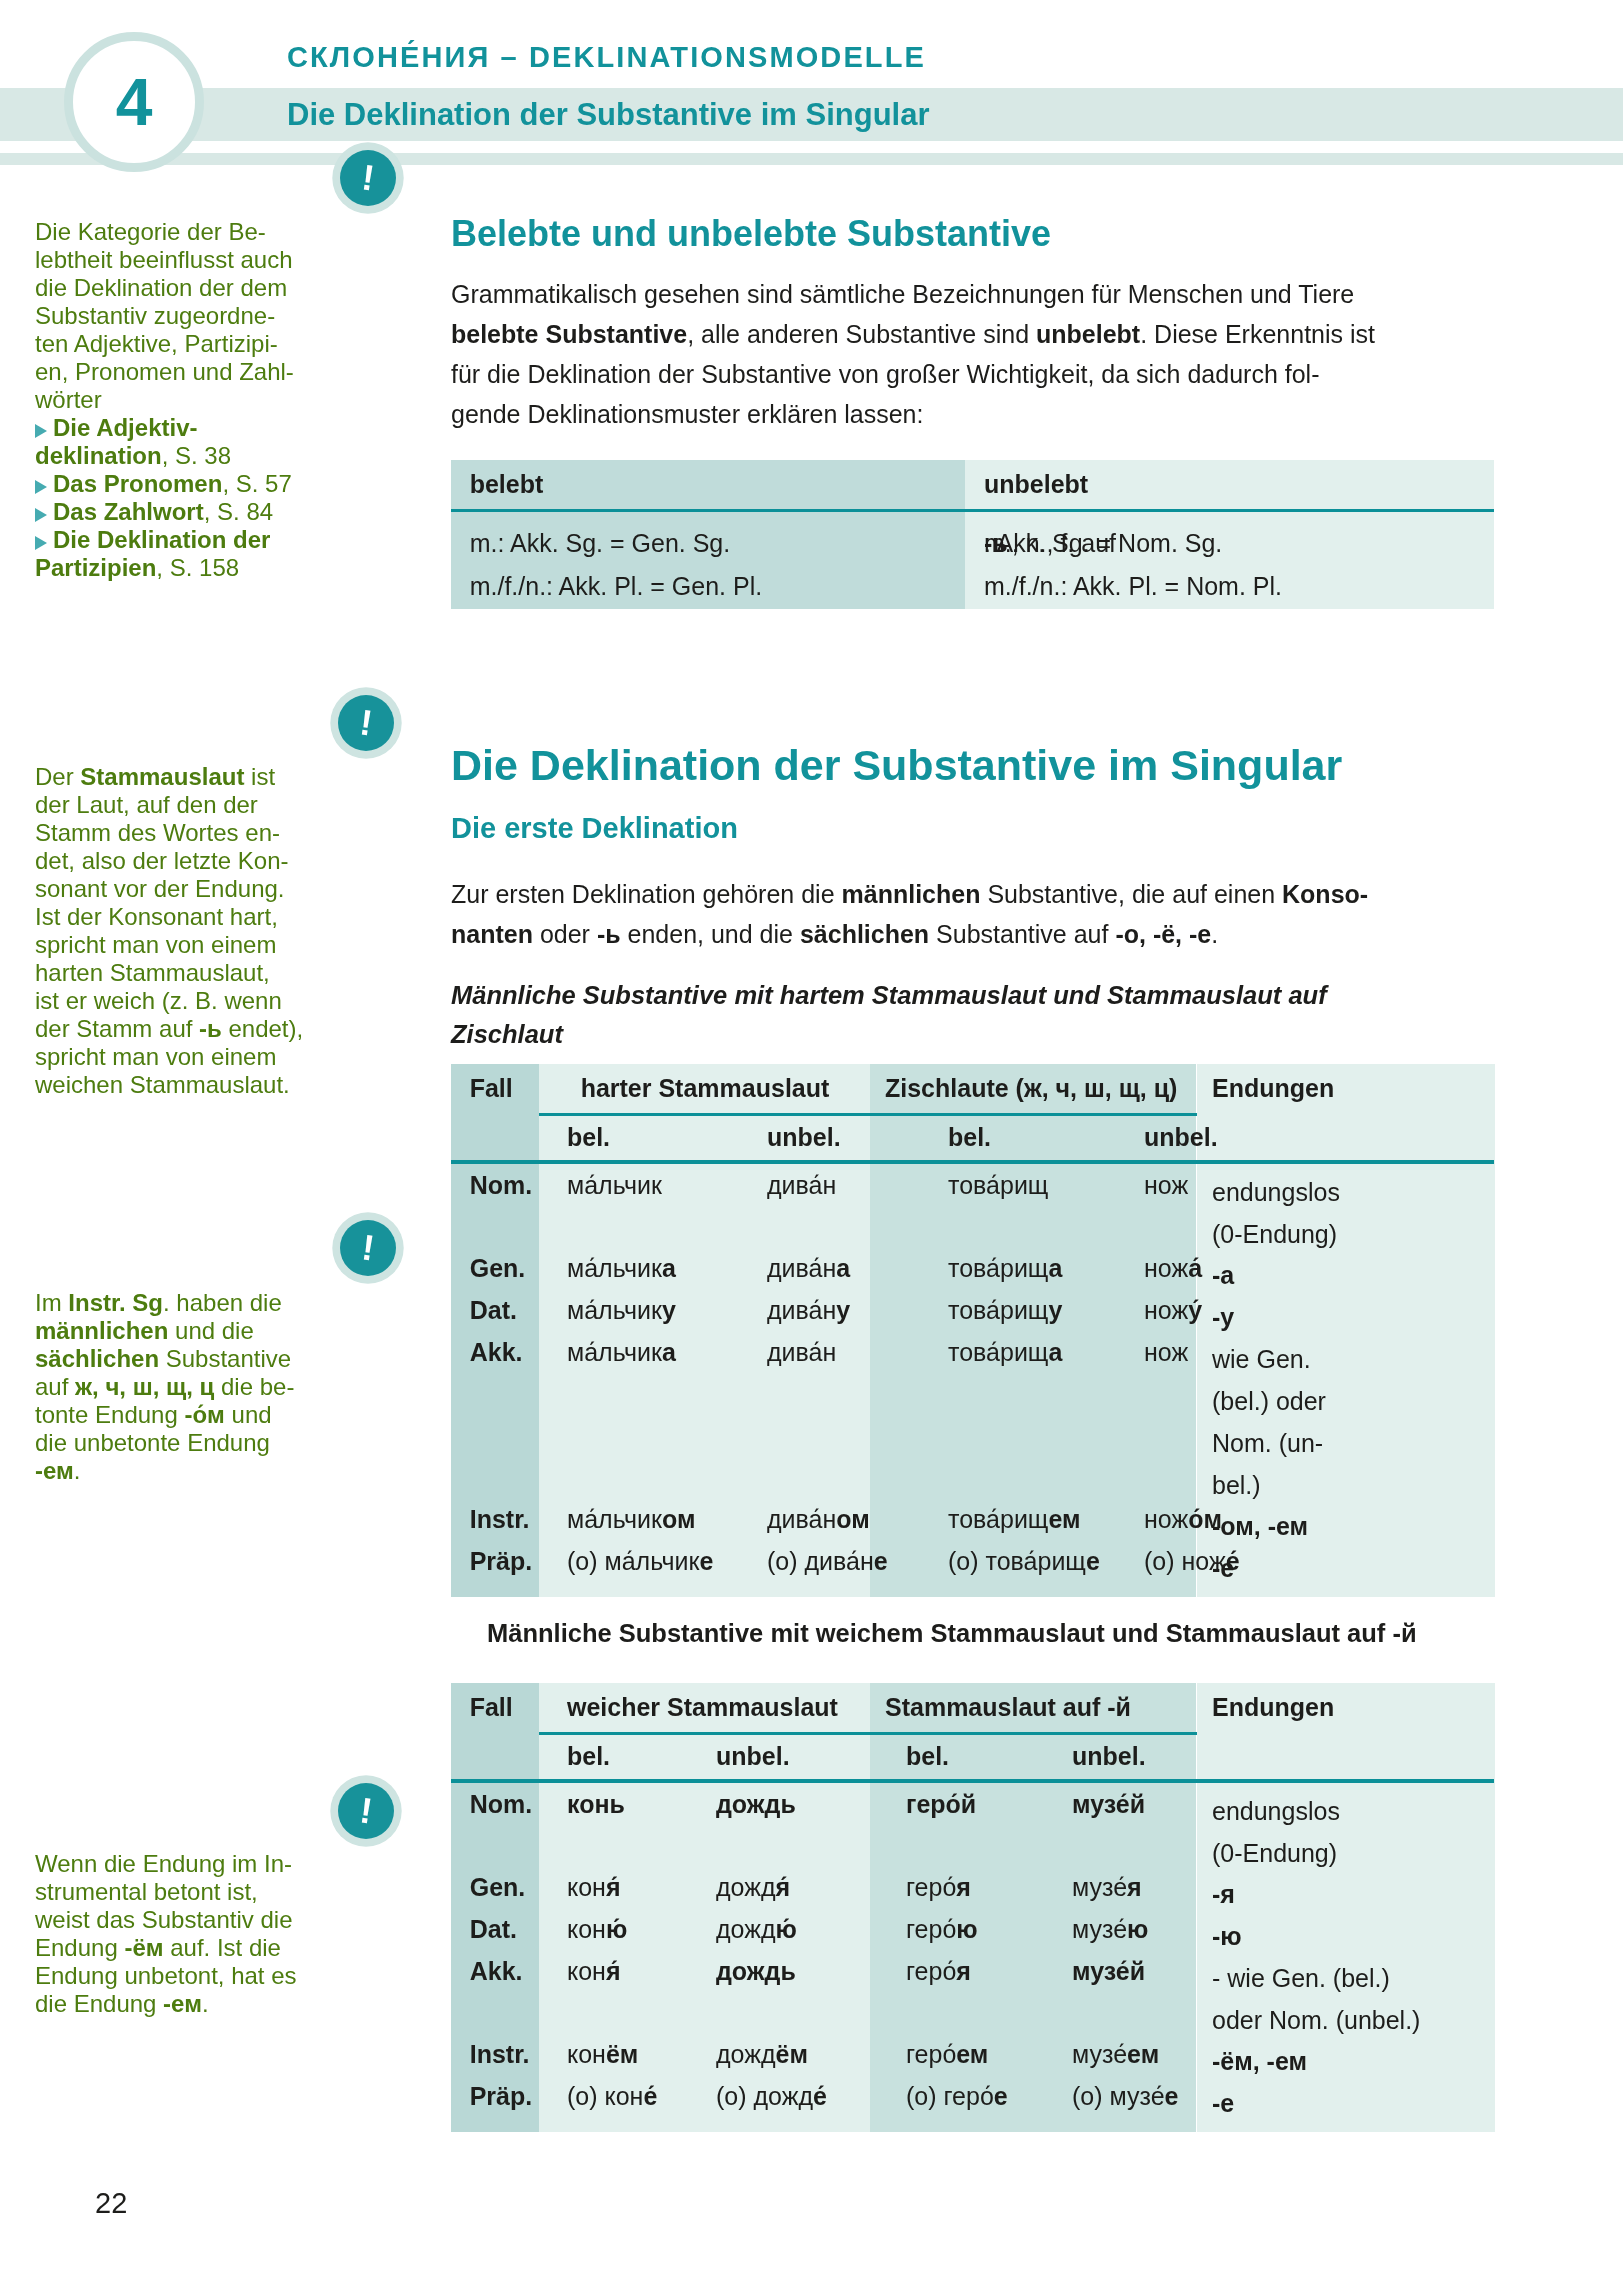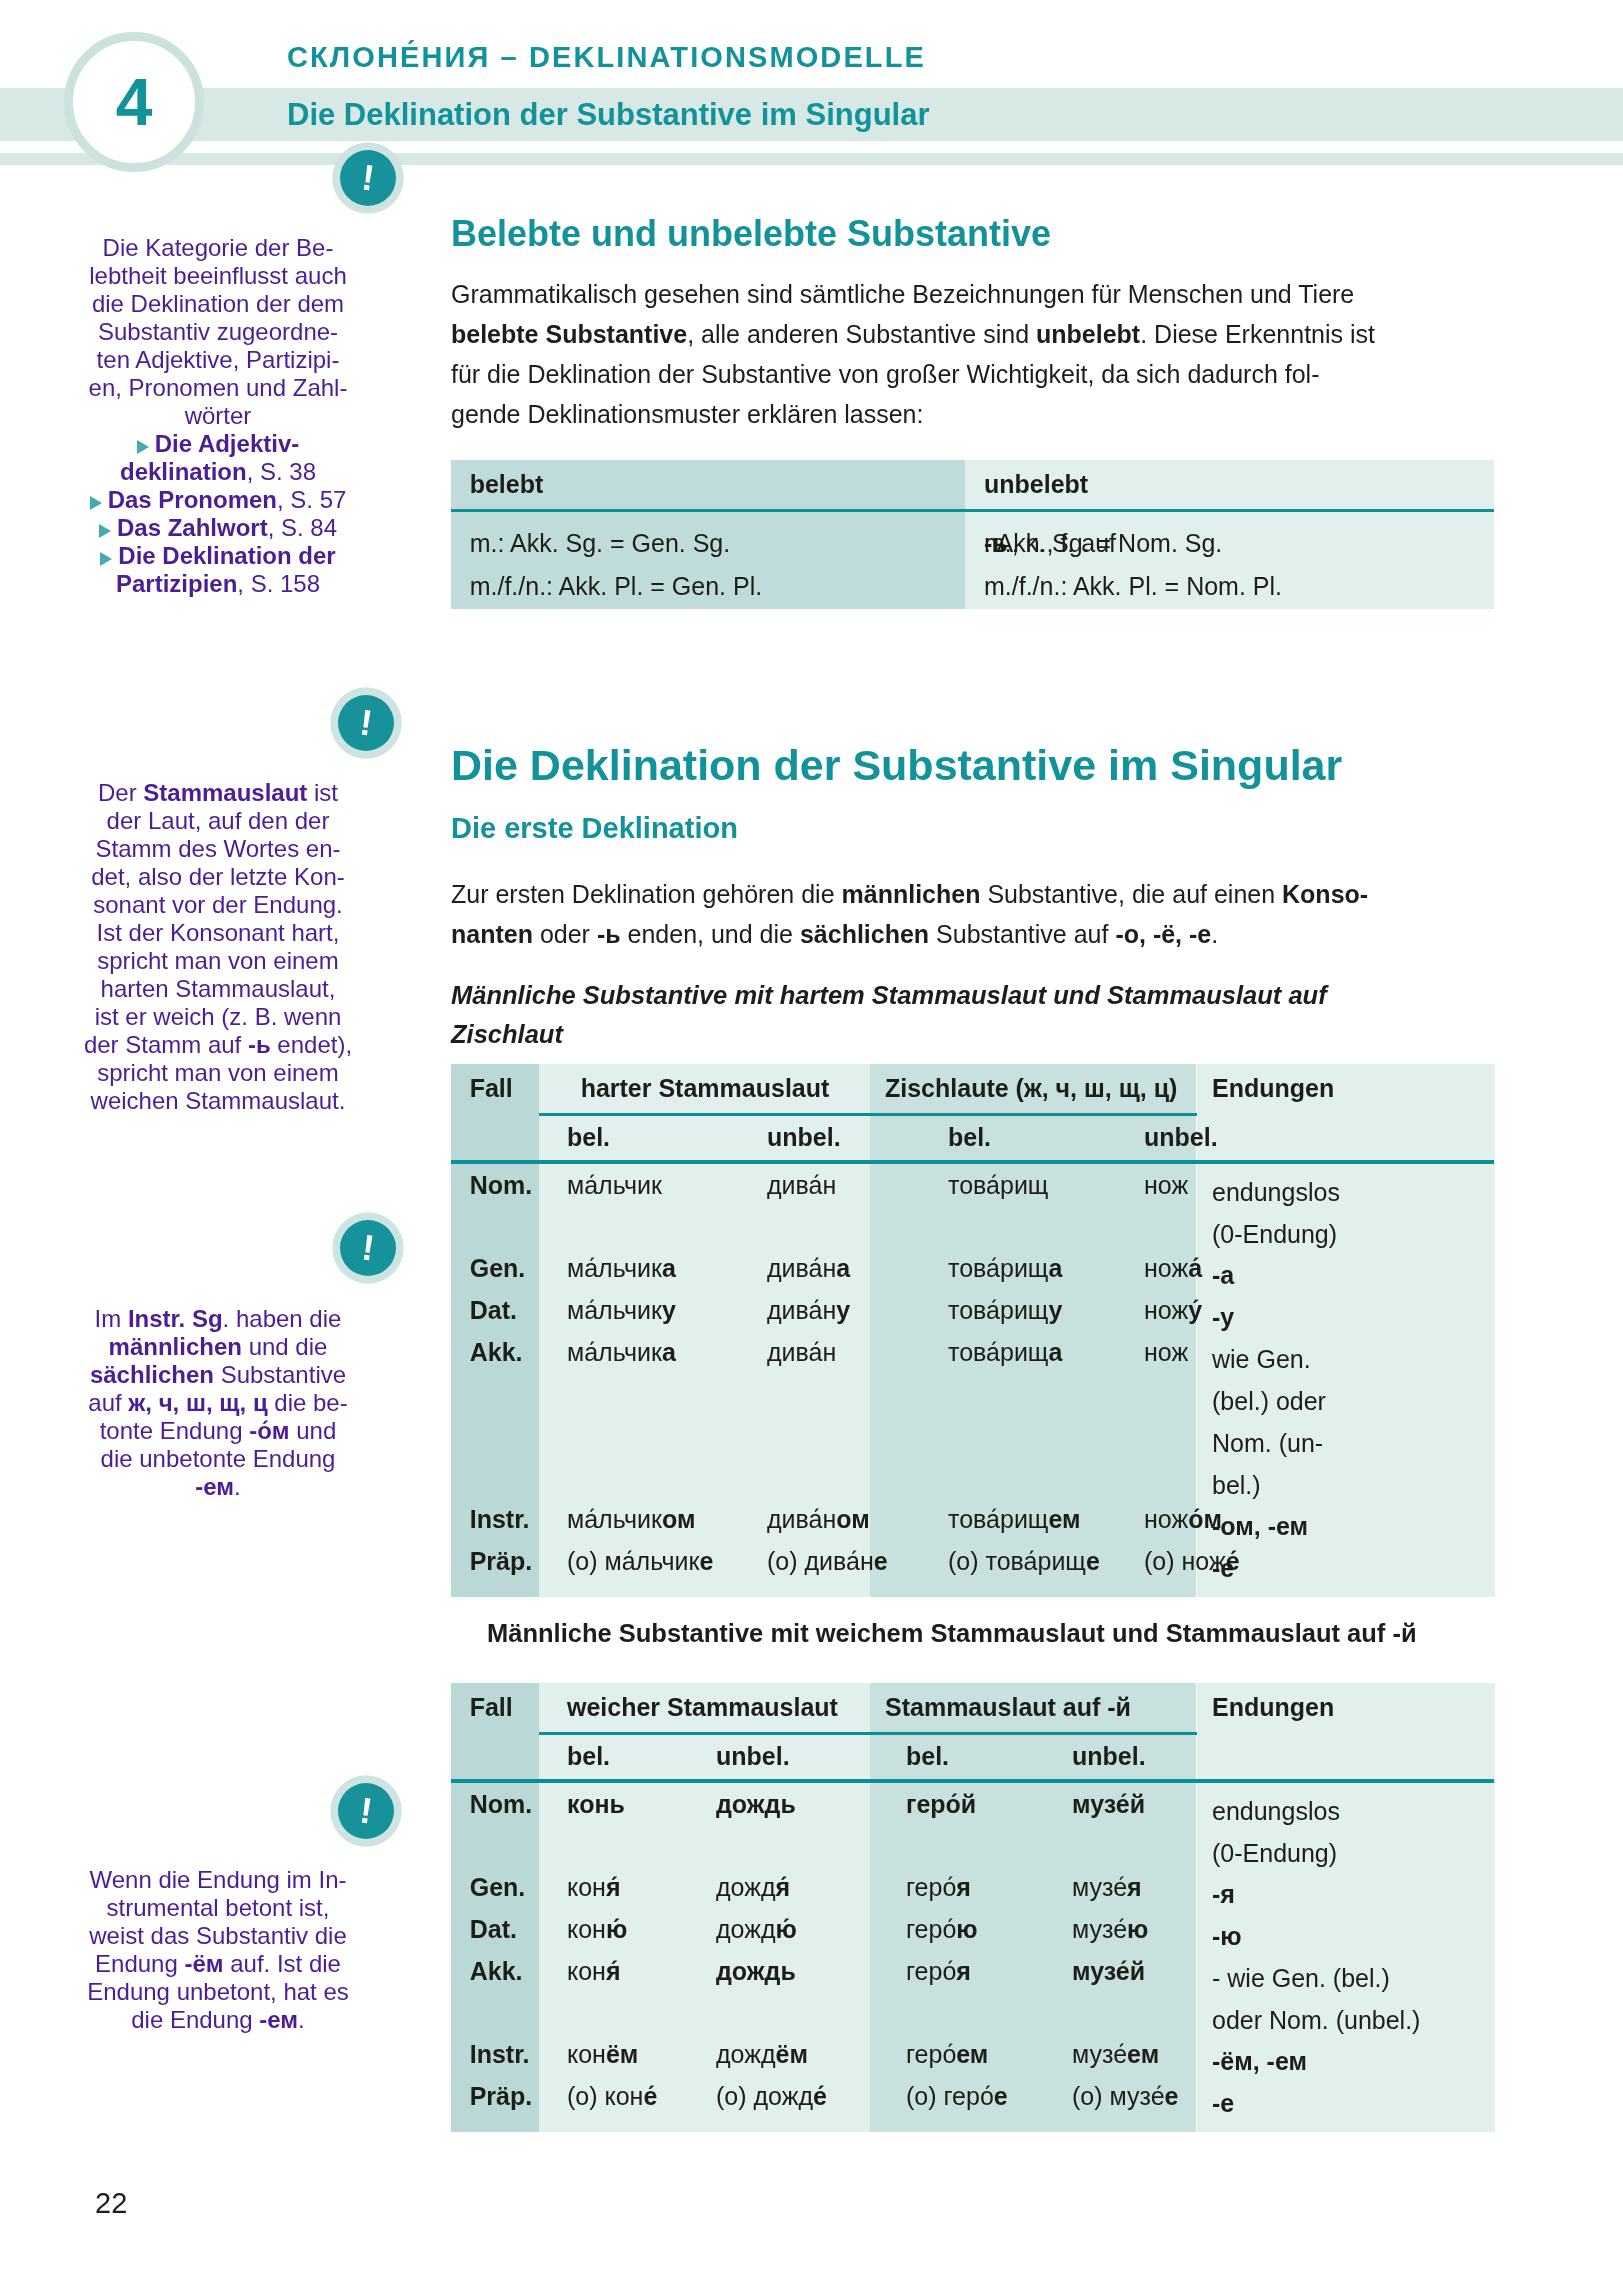--- a/index.html
+++ b/index.html
@@ -19,22 +19,22 @@
   .chapter-num{font-size:66px;font-weight:bold;color:#12929b;}
   
   .alert-badge{position:absolute;width:56px;height:56px;border-radius:50%;background:#17929a;
           box-shadow:0 0 0 7.7px #cee4e1;z-index:6;display:flex;align-items:center;justify-content:center;}
   .alert-badge span{color:#fff;font-size:36px;font-weight:bold;transform:rotate(8deg);}
   .ab1{left:340px;top:150px;}
   .ab2{left:338px;top:695px;}
   .ab3{left:340px;top:1220px;}
   .ab4{left:338px;top:1783px;}
   
-  .note{position:absolute;right:1222px;width:366px;text-align:center;font-size:24px;
-        line-height:28px;color:#4c1d95;margin-top:16px;}
+  .note{position:absolute;right:1222px;width:366px;text-align:left;font-size:24px;
+        line-height:28px;color:#4d7c0f;}
   .note .tline{white-space:nowrap;}
   .note1{top:218px;}
   .note2{top:763px;}
   .note3{top:1289px;}
   .note4{top:1850px;}
   .tri{display:inline-block;width:0;height:0;border-top:7.7px solid transparent;
        border-bottom:7.7px solid transparent;border-left:12px solid #46abb1;margin-right:6px;
        position:relative;top:1.7px;}
   
   .main{position:absolute;left:451px;top:0;width:1043px;font-size:25px;}

